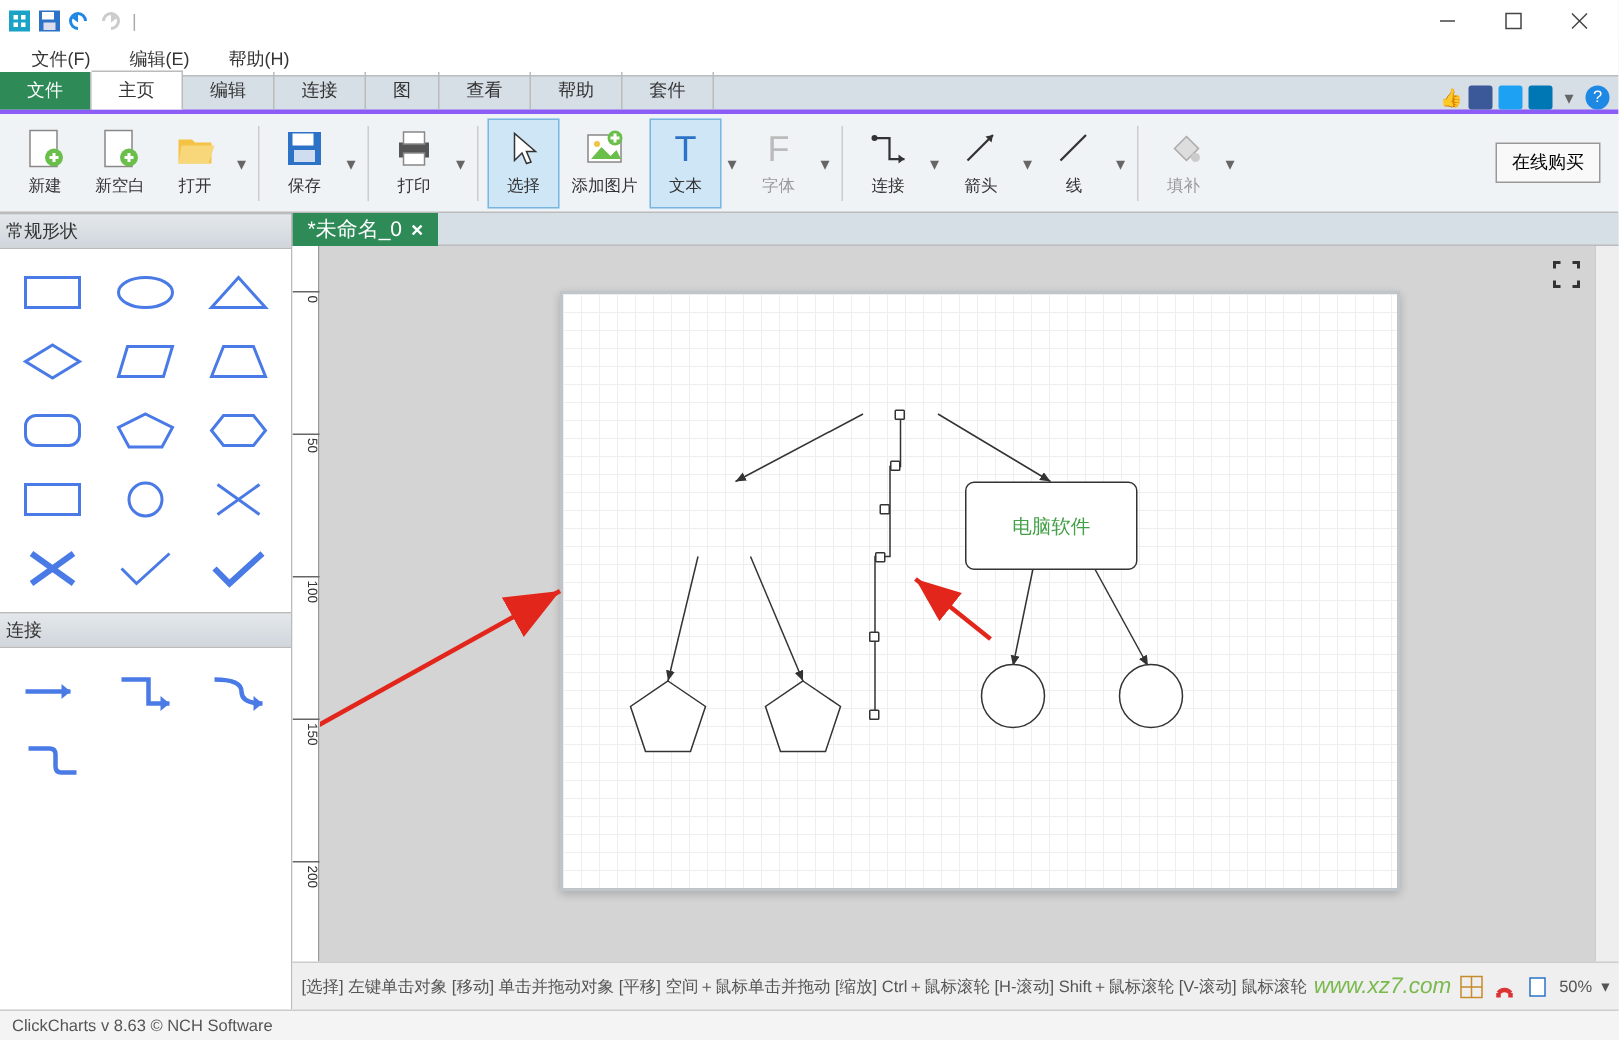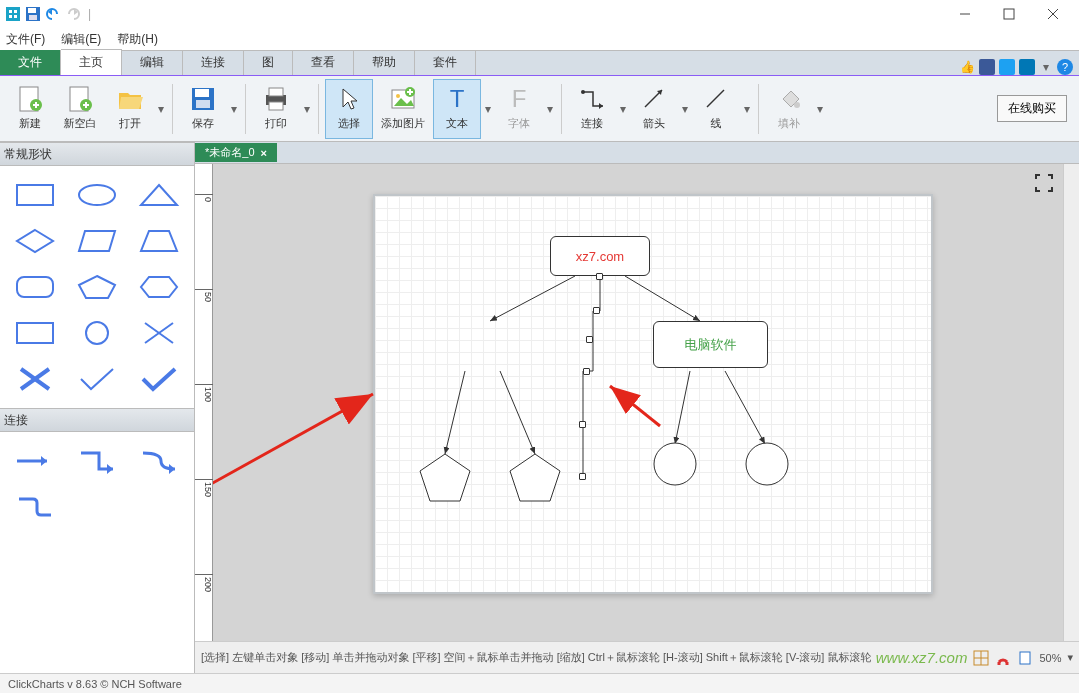--- a/index.html
+++ b/index.html
@@ -5,23 +5,23 @@
 * { margin: 0; padding: 0; box-sizing: border-box; font-family: "Microsoft YaHei", Arial, sans-serif; }
 body { width: 1079px; height: 693px; background: #fff; overflow: hidden; font-size: 12px; }
 
 .titlebar { height: 28px; display: flex; align-items: center; padding: 0 4px; background: #fff; }
 .titlebar .tb-icon { width: 18px; height: 18px; margin-right: 2px; display: inline-flex; align-items: center; justify-content: center; }
 .titlebar .divider { color: #aaa; margin: 0 4px; }
 .titlebar .title-text { color: #555; font-size: 12px; }
 .win-controls { margin-left: auto; display: flex; }
 .win-btn { width: 44px; height: 28px; display: flex; align-items: center; justify-content: center; color: #555; }
 
-.menubar { height: 22px; display: flex; align-items: center; padding: 0 6px; font-size: 12px; color: #333; gap: 16px; }
-
-.tabbar { height: 26px; background: #d6dee6; display: flex; align-items: flex-end; border-top: 1px solid #bbb; border-bottom: 1px solid #8b5cf6; }
+.menubar { height: 22px; display: flex; align-items: center; padding: 0 21px; font-size: 12px; color: #333; gap: 26px; }
+
+.tabbar { height: 26px; background: #d6dee6; display: flex; align-items: flex-end; border-top: 1px solid #bbb; border-bottom: 3px solid #8b5cf6; }
 .tab { padding: 4px 18px; font-size: 12px; color: #333; border-right: 1px solid #bbb; cursor: pointer; }
 .tab.file { background: #2e8b57; color: #fff; }
 .tab.active { background: #fff; border-top: 1px solid #bbb; }
 .tab-spacer { flex: 1; }
 .tab-right { display: flex; align-items: center; gap: 4px; padding-right: 6px; }
 .social { width: 16px; height: 16px; border-radius: 2px; display: inline-block; }
 .help-circle { width: 16px; height: 16px; border-radius: 50%; background: #1e88e5; color: #fff; display: inline-flex; align-items: center; justify-content: center; font-size: 11px; }
 
 .ribbon { height: 66px; background: #f0f3f6; border-bottom: 1px solid #bbb; display: flex; align-items: center; padding: 2px 6px; gap: 2px; }
 .rb-btn { width: 48px; height: 60px; display: flex; flex-direction: column; align-items: center; justify-content: flex-start; padding-top: 4px; cursor: pointer; border: 1px solid transparent; }
@@ -39,21 +39,21 @@
 
 .leftpanel { width: 195px; background: #fff; border-right: 1px solid #bbb; overflow: hidden; display: flex; flex-direction: column; }
 .panel-header { background: linear-gradient(#e4e8ec, #d0d6dc); height: 24px; display: flex; align-items: center; padding: 0 4px; font-size: 12px; color: #333; border-bottom: 1px solid #bbb; border-top: 1px solid #bbb; }
 .shape-grid { display: grid; grid-template-columns: repeat(3, 1fr); gap: 8px; padding: 10px 8px; }
 .shape-cell { height: 38px; display: flex; align-items: center; justify-content: center; }
 .shape-svg { stroke: #4a7ae6; stroke-width: 2; fill: none; }
 .conn-grid { display: grid; grid-template-columns: repeat(3, 1fr); gap: 8px; padding: 10px 8px; }
 
 .canvas-area { flex: 1; display: flex; flex-direction: column; background: #eee; position: relative; }
 .doc-tabs { height: 22px; background: #d6dee6; display: flex; align-items: center; border-bottom: 1px solid #bbb; }
-.doc-tab { background: #2e8b57; color: #fff; padding: 2px 10px; font-size: 11px; display: flex; align-items: center; gap: 6px; }
+.doc-tab { background: #2e8b57; color: #fff; padding: 2px 10px; font-size: 14px; display: flex; align-items: center; gap: 6px; }
 .doc-close { color: #fff; font-weight: bold; }
 .ruler-h { height: 18px; background: #fff; border-bottom: 1px solid #999; position: relative; font-size: 9px; color: #333; margin-left: 18px; }
 .ruler-h .tick { position: absolute; top: 0; border-left: 1px solid #666; height: 18px; padding-left: 2px; }
 .canvas-body { flex: 1; display: flex; overflow: hidden; }
 .ruler-v { width: 18px; background: #fff; border-right: 1px solid #999; position: relative; font-size: 9px; color: #333; }
 .ruler-v .vtick { position: absolute; left: 0; border-top: 1px solid #666; width: 18px; writing-mode: vertical-rl; padding-top: 2px; }
 .canvas-scroll { flex: 1; background: #d4d4d4; overflow: auto; position: relative; }
 
 .page { position: absolute; left: 160px; top: 30px; width: 560px; height: 400px; background: #fff; border: 2px solid #c0c5c9; box-shadow: 0 2px 6px rgba(0,0,0,0.2);
   background-image: linear-gradient(#eee 1px, transparent 1px), linear-gradient(90deg, #eee 1px, transparent 1px);
@@ -452,24 +452,21 @@
             <line x1="315" y1="175" x2="300" y2="248" stroke="#333" marker-end="url(#arr)"></line>
             <line x1="350" y1="175" x2="390" y2="248" stroke="#333" marker-end="url(#arr)"></line>
 
             <path d="M70 258 L95 275 L85 305 L55 305 L45 275 Z" fill="#fff" stroke="#333"></path>
             <path d="M160 258 L185 275 L175 305 L145 305 L135 275 Z" fill="#fff" stroke="#333"></path>
 
             <circle cx="300" cy="268" r="21" fill="#fff" stroke="#333"></circle>
             <circle cx="392" cy="268" r="21" fill="#fff" stroke="#333"></circle>
           </svg>
 
-          <div class="node red" style="left:175px;top:40px;width:100px;height:40px">
-              <span>xz7.com</span>
-            </div>
-          <div class="node green" style="left:278px;top:125px;width:115px;height:47px">
+          <div class="node green" style="left:268px;top:125px;width:115px;height:59px">
               <span>电脑软件</span>
             </div>
 
           <div class="handle" style="left:221px;top:77px"></div>
           <div class="handle" style="left:218px;top:111px"></div>
           <div class="handle" style="left:211px;top:140px"></div>
           <div class="handle" style="left:208px;top:172px"></div>
           <div class="handle" style="left:204px;top:225px"></div>
           <div class="handle" style="left:204px;top:277px"></div>
 

